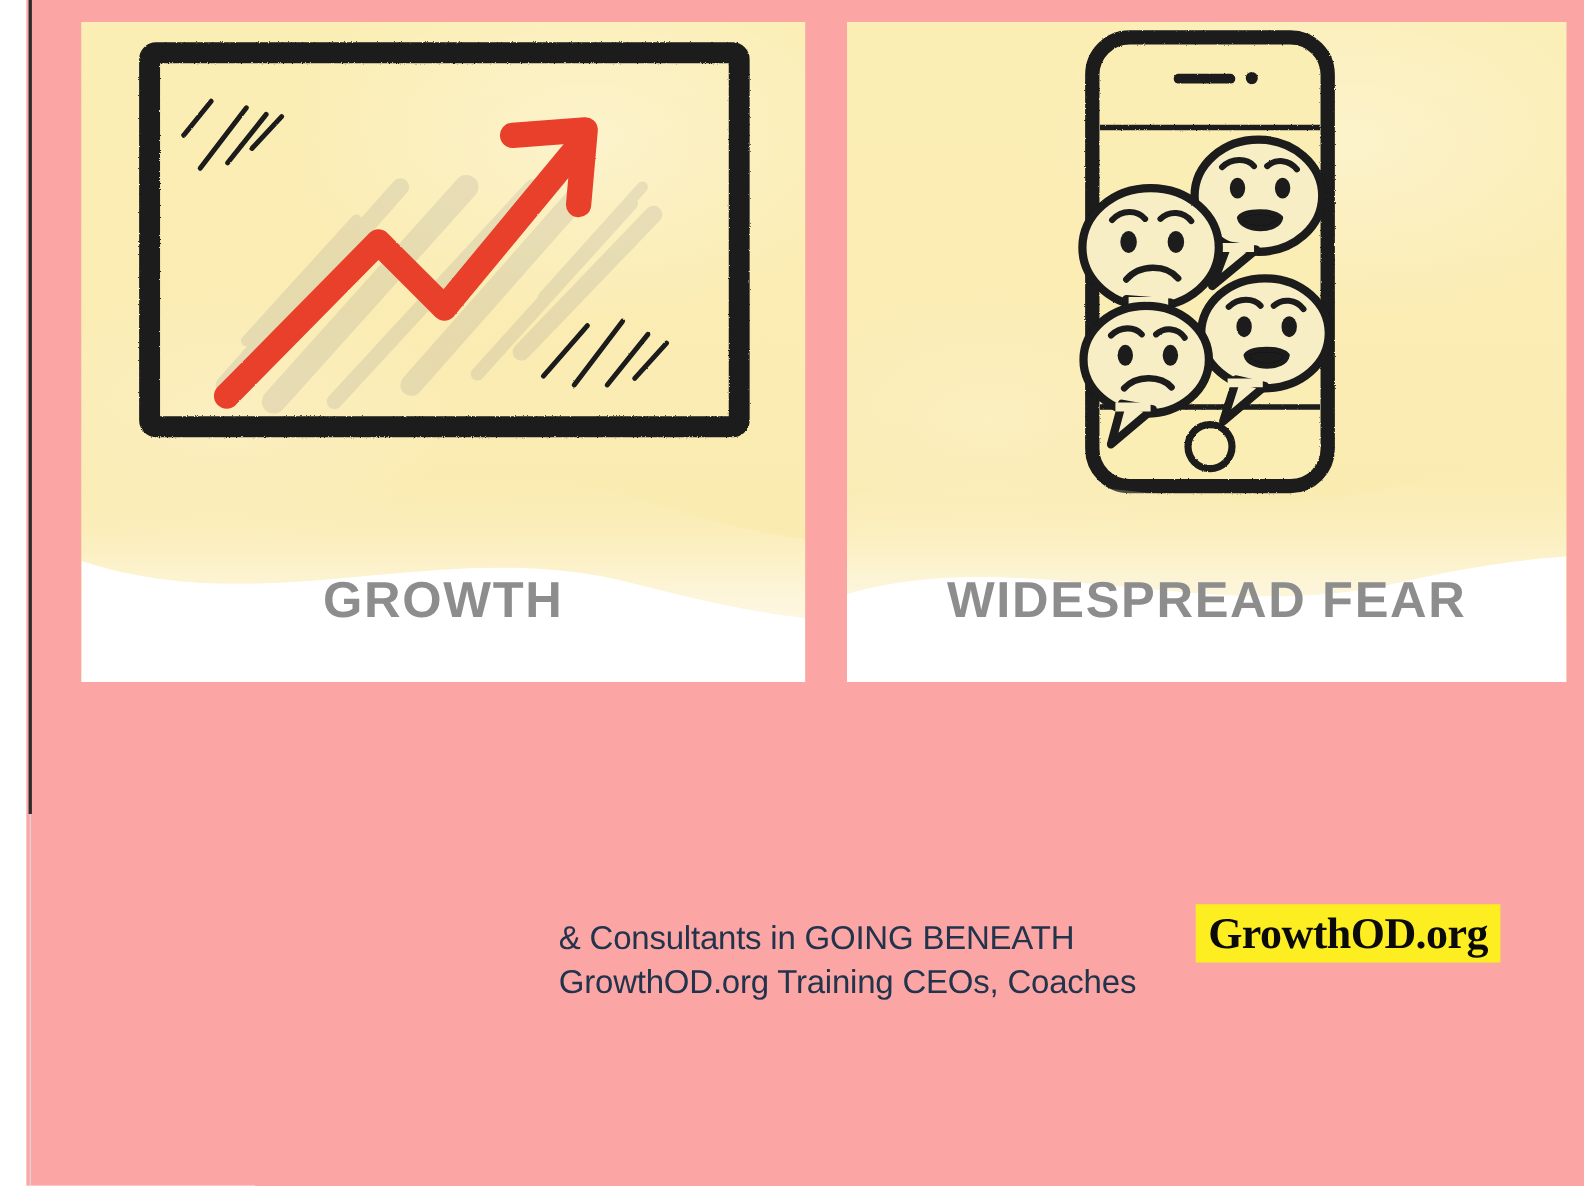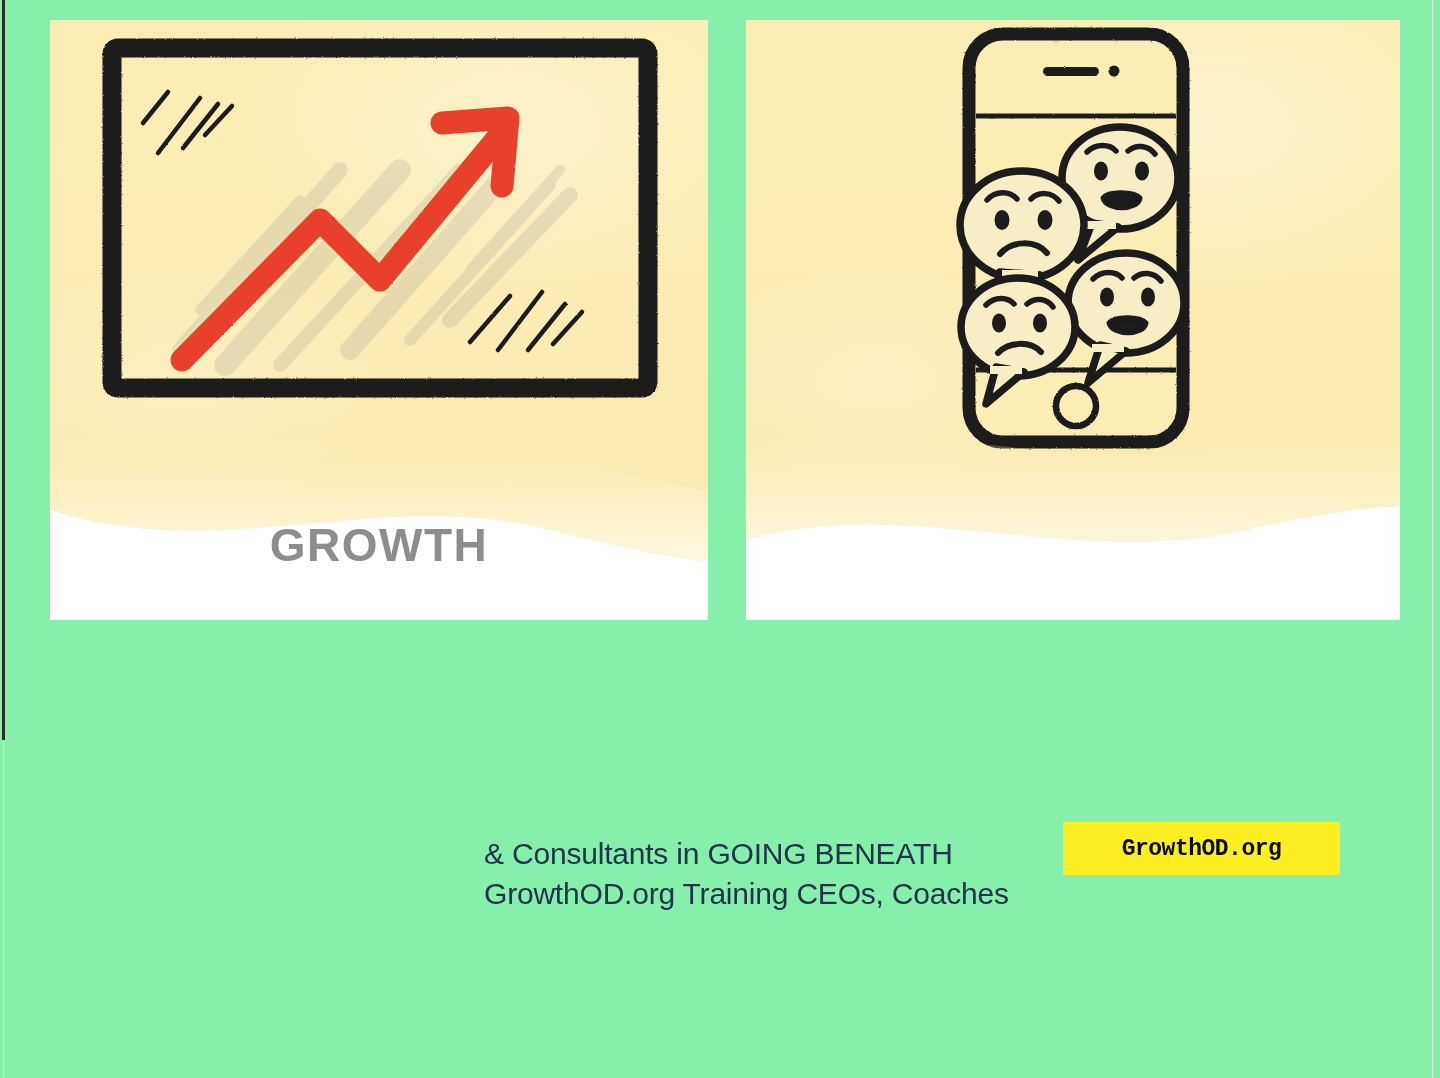--- a/index.html
+++ b/index.html
@@ -12,21 +12,22 @@
     height: 1078px;
     position: relative;
     overflow: hidden;
     font-family: "Liberation Sans", sans-serif;
   }
 
   
   #slide-canvas {
     position: absolute;
     inset: 0;
-    background: #86efac;
+    background: #fca5a5;
+    margin-left: 24px;
   }
   .edge-rule-left {
     position: absolute;
     left: 2px;
     top: 0;
     width: 3px;
     height: 740px;
     background: #2b2b2b;
   }
   .edge-rule-left-faint {
@@ -125,22 +126,22 @@
     left: 1063px;
     top: 822px;
     width: 277px;
     height: 53px;
     background: #fdee21;
     display: flex;
     align-items: center;
     justify-content: center;
   }
   .brand-badge-text {
-    font-family: Liberation Mono, monospace;
-    font-size: 23px;
+    font-family: Liberation Serif, serif;
+    font-size: 40px;
     font-weight: 700;
     color: #0a0a0a;
     letter-spacing: -0.5px;
     white-space: nowrap;
   }
 </style>
 </head>
 <body>
 
 <div id="slide-canvas">
@@ -308,20 +309,21 @@
               <stop offset="0%" stop-color="#fbeeb5" stop-opacity="0"></stop>
               <stop offset="55%" stop-color="#fdf6dd" stop-opacity="0.85"></stop>
               <stop offset="100%" stop-color="#ffffff" stop-opacity="1"></stop>
             </linearGradient>
           </defs>
           <path d="M0,62 C 150,12 330,96 500,52 C 570,34 620,28 654,26 L654,230 L0,230 Z" fill="url(#fadeB)"></path>
           <path d="M0,150 C 160,104 330,180 500,140 C 570,124 620,118 654,116 L654,230 L0,230 Z" fill="#ffffff"></path>
         </svg>
       </div>
 
+      <div class="panel-caption">WIDESPREAD FEAR</div>
     </div>
 
   </div>
 
   <div class="tagline">
     <span class="tagline-line">&amp; Consultants in GOING BENEATH</span>
     <span class="tagline-line">GrowthOD.org Training CEOs, Coaches</span>
   </div>
 
   <div class="brand-badge">

